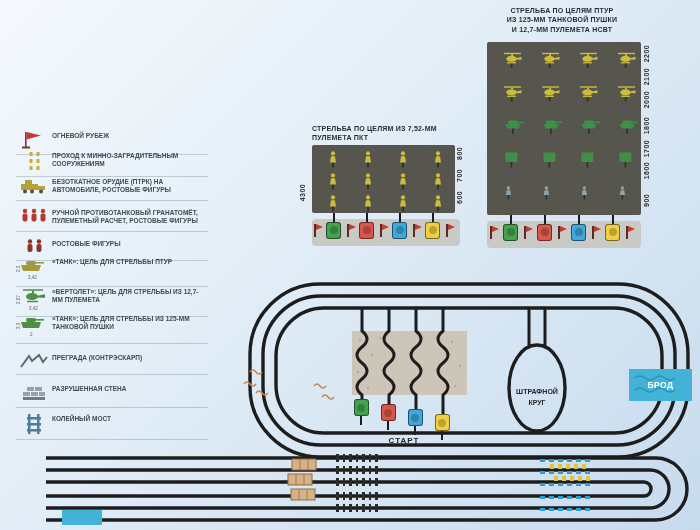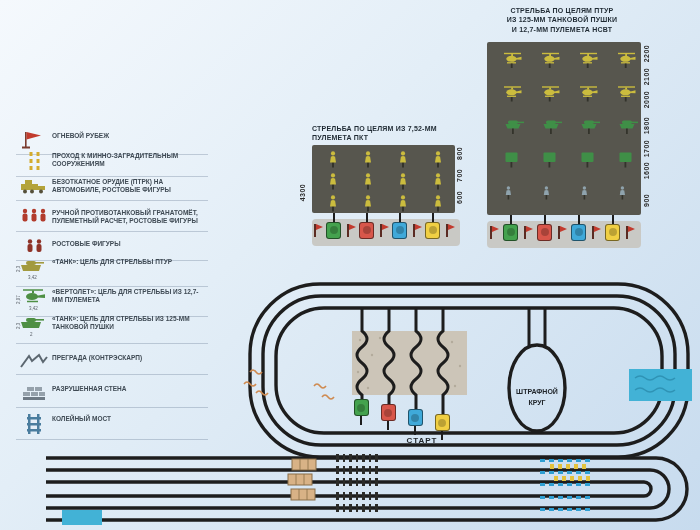--- a/index.html
+++ b/index.html
@@ -436,27 +436,28 @@
       <i class="gun"></i>
       <i class="hull"></i>
       <i class="tur"></i>
     </span>
   <span class="tank down" style="left: 435px; top: 414px; --c: #f0cf43;">
       <i class="gun"></i>
       <i class="hull"></i>
       <i class="tur"></i>
     </span>
 
-  <div class="lbl start-lbl" style="left:392px;top:436px;width:60px">СТАРТ</div>
+  <div class="lbl start-lbl" style="left:374px;top:436px;width:60px">СТАРТ</div>
 
   <div class="lbl pen-lbl" style="left:507px;top:387px;width:60px">
     <div>ШТРАФНОЙ</div>
     <div>КРУГ</div>
   </div>
 
+  <div class="lbl ford-lbl abs" style="left:629px;top:369px;width:63px;height:32px">БРОД</div>
 
   <div class="comb" style="left:336px;top:454px"></div>
   <div class="comb" style="left:336px;top:466px"></div>
   <div class="comb" style="left:336px;top:478px"></div>
   <div class="comb" style="left:336px;top:492px"></div>
   <div class="comb" style="left:336px;top:504px"></div>
 
   <div class="bdash" style="left:540px;top:459px"></div>
   <div class="bdash" style="left:540px;top:471px"></div>
   <div class="bdash" style="left:540px;top:483px"></div>

